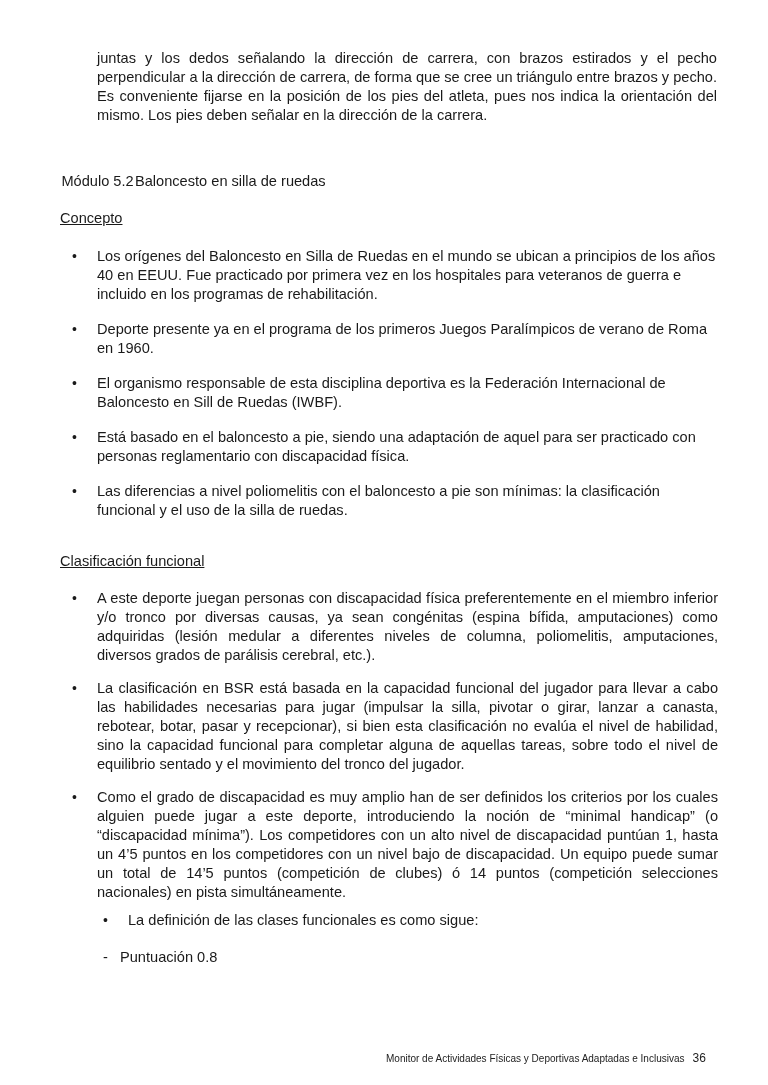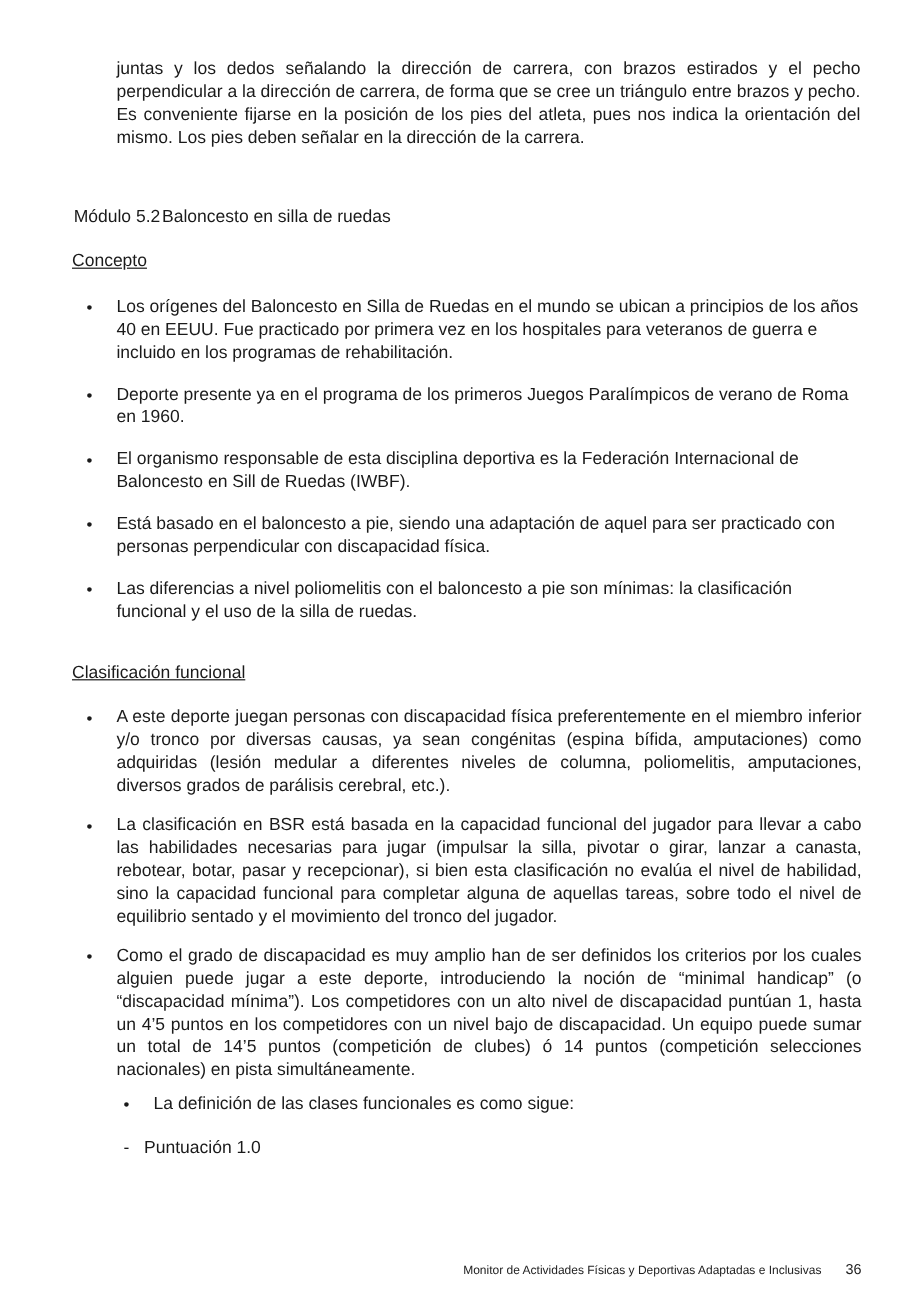--- a/index.html
+++ b/index.html
@@ -89,21 +89,21 @@
     .footer {
       position: absolute;
       left: 386px;
       top: 1044px;
       font-size: 10px;
       color: #222;
       white-space: nowrap;
     }
     .footer .page-num {
       font-size: 12px;
-      margin-left: 20px;
+      margin-left: 8px;
     }
   </style>
 </head>
 <body>
 
 <div class="page">
 
   <p class="para-top" style="margin:0">juntas y los dedos señalando la dirección de carrera, con brazos estirados y el pecho perpendicular a la dirección de carrera, de forma que se cree un triángulo entre brazos y pecho. Es conveniente fijarse en la posición de los pies del atleta, pues nos indica la orientación del mismo. Los pies deben señalar en la dirección de la carrera.</p>
 
   <div class="module-title"><span class="num">Módulo 5.2</span><span>Baloncesto en silla de ruedas</span></div>
@@ -120,21 +120,21 @@
     <span class="text">Deporte presente ya en el programa de los primeros Juegos Paralímpicos de verano de Roma en 1960.</span>
   </div>
 
   <div class="bullet-item" style="top:369px">
     <span class="dot">•</span>
     <span class="text">El organismo responsable de esta disciplina deportiva es la Federación Internacional de Baloncesto en Sill de Ruedas (IWBF).</span>
   </div>
 
   <div class="bullet-item" style="top:423px">
     <span class="dot">•</span>
-    <span class="text">Está basado en el baloncesto a pie, siendo una adaptación de aquel para ser practicado con personas perpendicular con discapacidad física.</span>
+    <span class="text">Está basado en el baloncesto a pie, siendo una adaptación de aquel para ser practicado con personas reglamentario con discapacidad física.</span>
   </div>
 
   <div class="bullet-item" style="top:477px">
     <span class="dot">•</span>
     <span class="text">Las diferencias a nivel poliomelitis con el baloncesto a pie son mínimas: la clasificación funcional y el uso de la silla de ruedas.</span>
   </div>
 
   <div class="section-heading" style="top:547px">Clasificación funcional</div>
 
   <div class="bullet-item justify" style="top:584px">
@@ -150,20 +150,20 @@
   <div class="bullet-item justify" style="top:783px">
     <span class="dot">•</span>
     <span class="text">Como el grado de discapacidad es muy amplio han de ser definidos los criterios por los cuales alguien puede jugar a este deporte, introduciendo la noción de “minimal handicap” (o “discapacidad mínima”). Los competidores con un alto nivel de discapacidad puntúan 1, hasta un 4’5 puntos en los competidores con un nivel bajo de discapacidad. Un equipo puede sumar un total de 14’5 puntos (competición de clubes) ó 14 puntos (competición selecciones nacionales) en pista simultáneamente.</span>
   </div>
 
   <div class="sub-bullet">
     <span class="dot">•</span>
     <span class="text">La definición de las clases funcionales es como sigue:</span>
   </div>
 
-  <div class="score-label"><span class="dash">-</span><span>Puntuación 1.0</span></div>
+  <div class="score-label"><span class="dash">-</span><span>Puntuación 0.8</span></div>
 
 
   <div class="footer">
     <span>Monitor de Actividades Físicas y Deportivas Adaptadas e Inclusivas</span><span class="page-num">36</span>
   </div>
 
 </div>
 
 </body></html>

